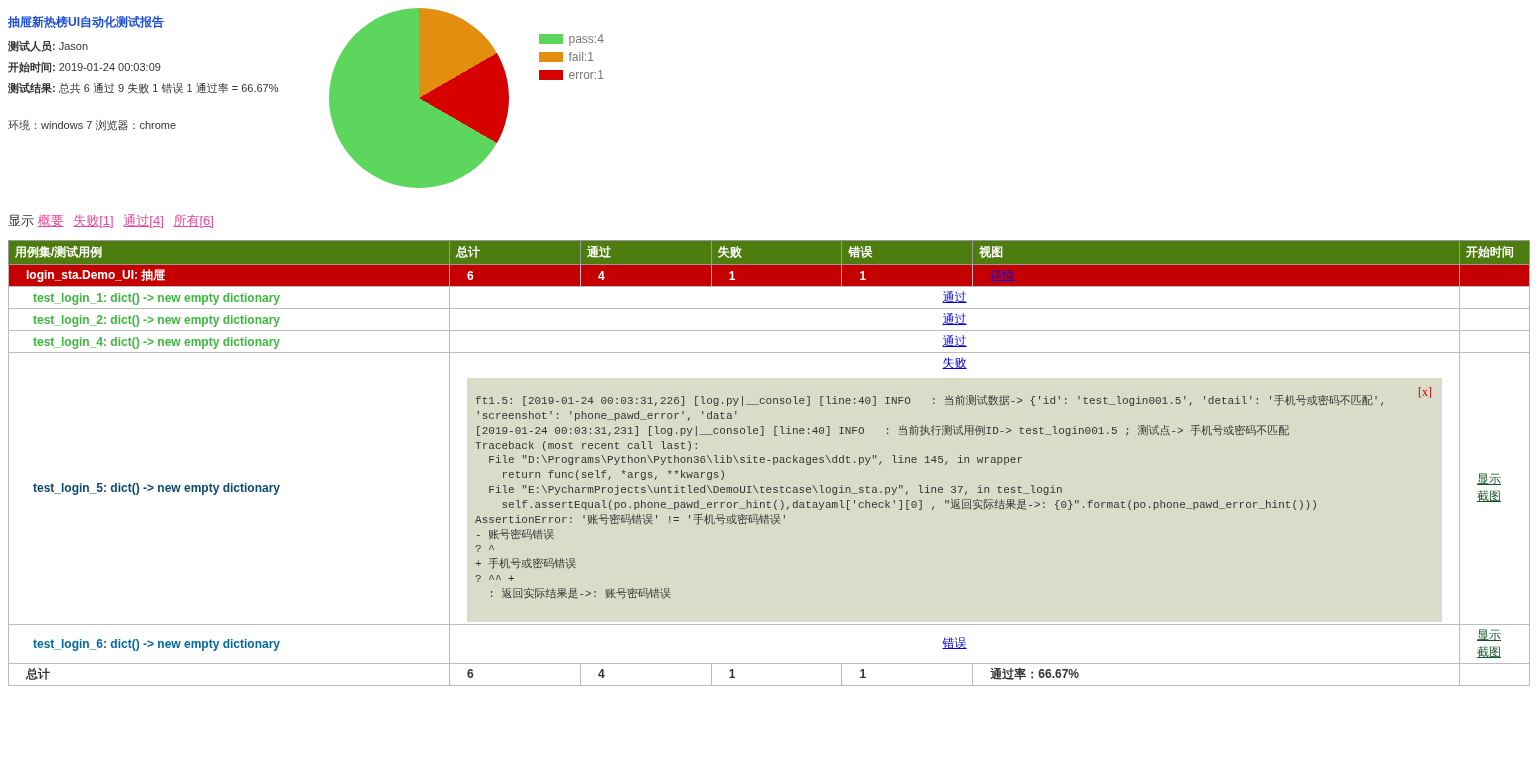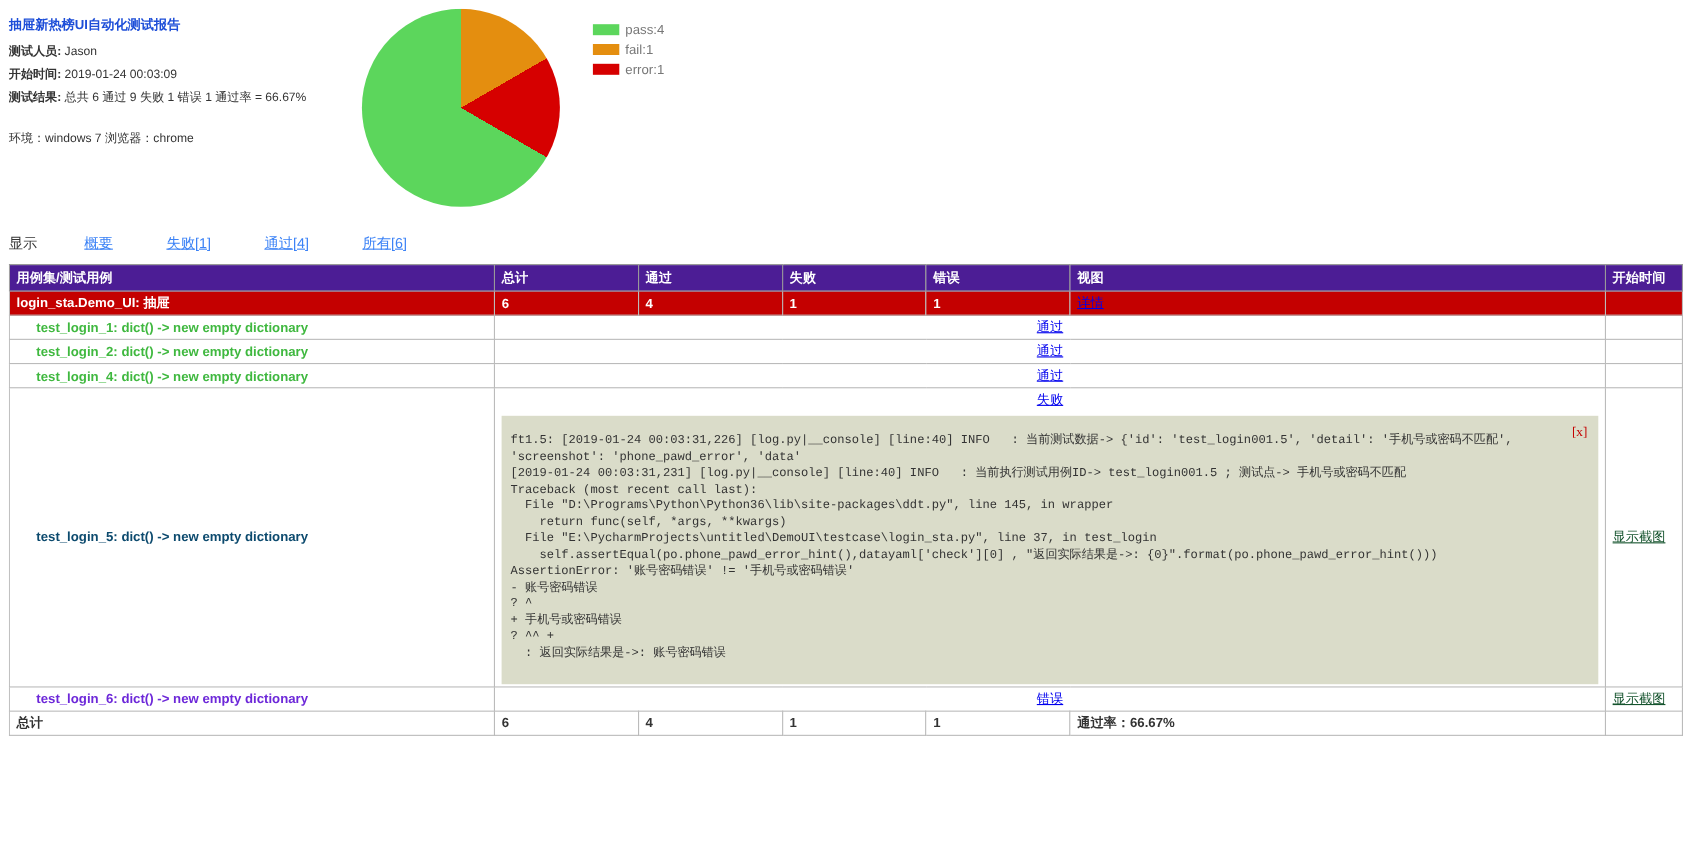--- a/index.html
+++ b/index.html
@@ -30,60 +30,59 @@
     display: flex;
     align-items: flex-start;
     gap: 30px;
   }
   .pie {
     width: 180px;
     height: 180px;
     border-radius: 50%;
   }
   .legend {
-    margin-top: 8px;
+    margin-top: 20px;
   }
   .legend-item {
     display: flex;
     align-items: center;
     font-size: 12px;
     color: #777;
     margin: 4px 0;
   }
   .legend-swatch {
     width: 24px;
     height: 10px;
     margin-right: 6px;
   }
   .filters {
     margin-top: 24px;
     margin-bottom: 10px;
   }
   .filters a {
-    color: #3b82f6;
+    color: #ec4899;
     text-decoration: underline;
     margin-right: 6px;
-    margin-left: 39px;
   }
   table {
     border-collapse: collapse;
     width: 100%;
   }
   th {
-    background: #4c1d95;
+    background: #4d7c0f;
     color: #fff;
     text-align: left;
     padding: 3px 6px;
     font-size: 12px;
     font-weight: bold;
     border: 1px solid #999;
   }
   td {
     border: 1px solid #bbb;
-    padding: 2px 6px;
+    padding: 2px 17px;
     font-size: 12px;
     vertical-align: middle;
   }
   tr.suite td {
     background: #c40000;
     color: #fff;
     font-weight: bold;
   }
   tr.suite a {
     color: #0000EE;
@@ -94,21 +93,21 @@
     color: #3fb83f;
     font-weight: bold;
     padding-left: 24px;
   }
   .case-fail .name {
     color: #0c4a6e;
     font-weight: bold;
     padding-left: 24px;
   }
   .case-error .name {
-    color: #6d28d9;
+    color: #0369a1;
     font-weight: bold;
     padding-left: 24px;
   }
   td.status {
     text-align: center;
   }
   td.status a {
     color: #0000EE;
     text-decoration: underline;
   }

